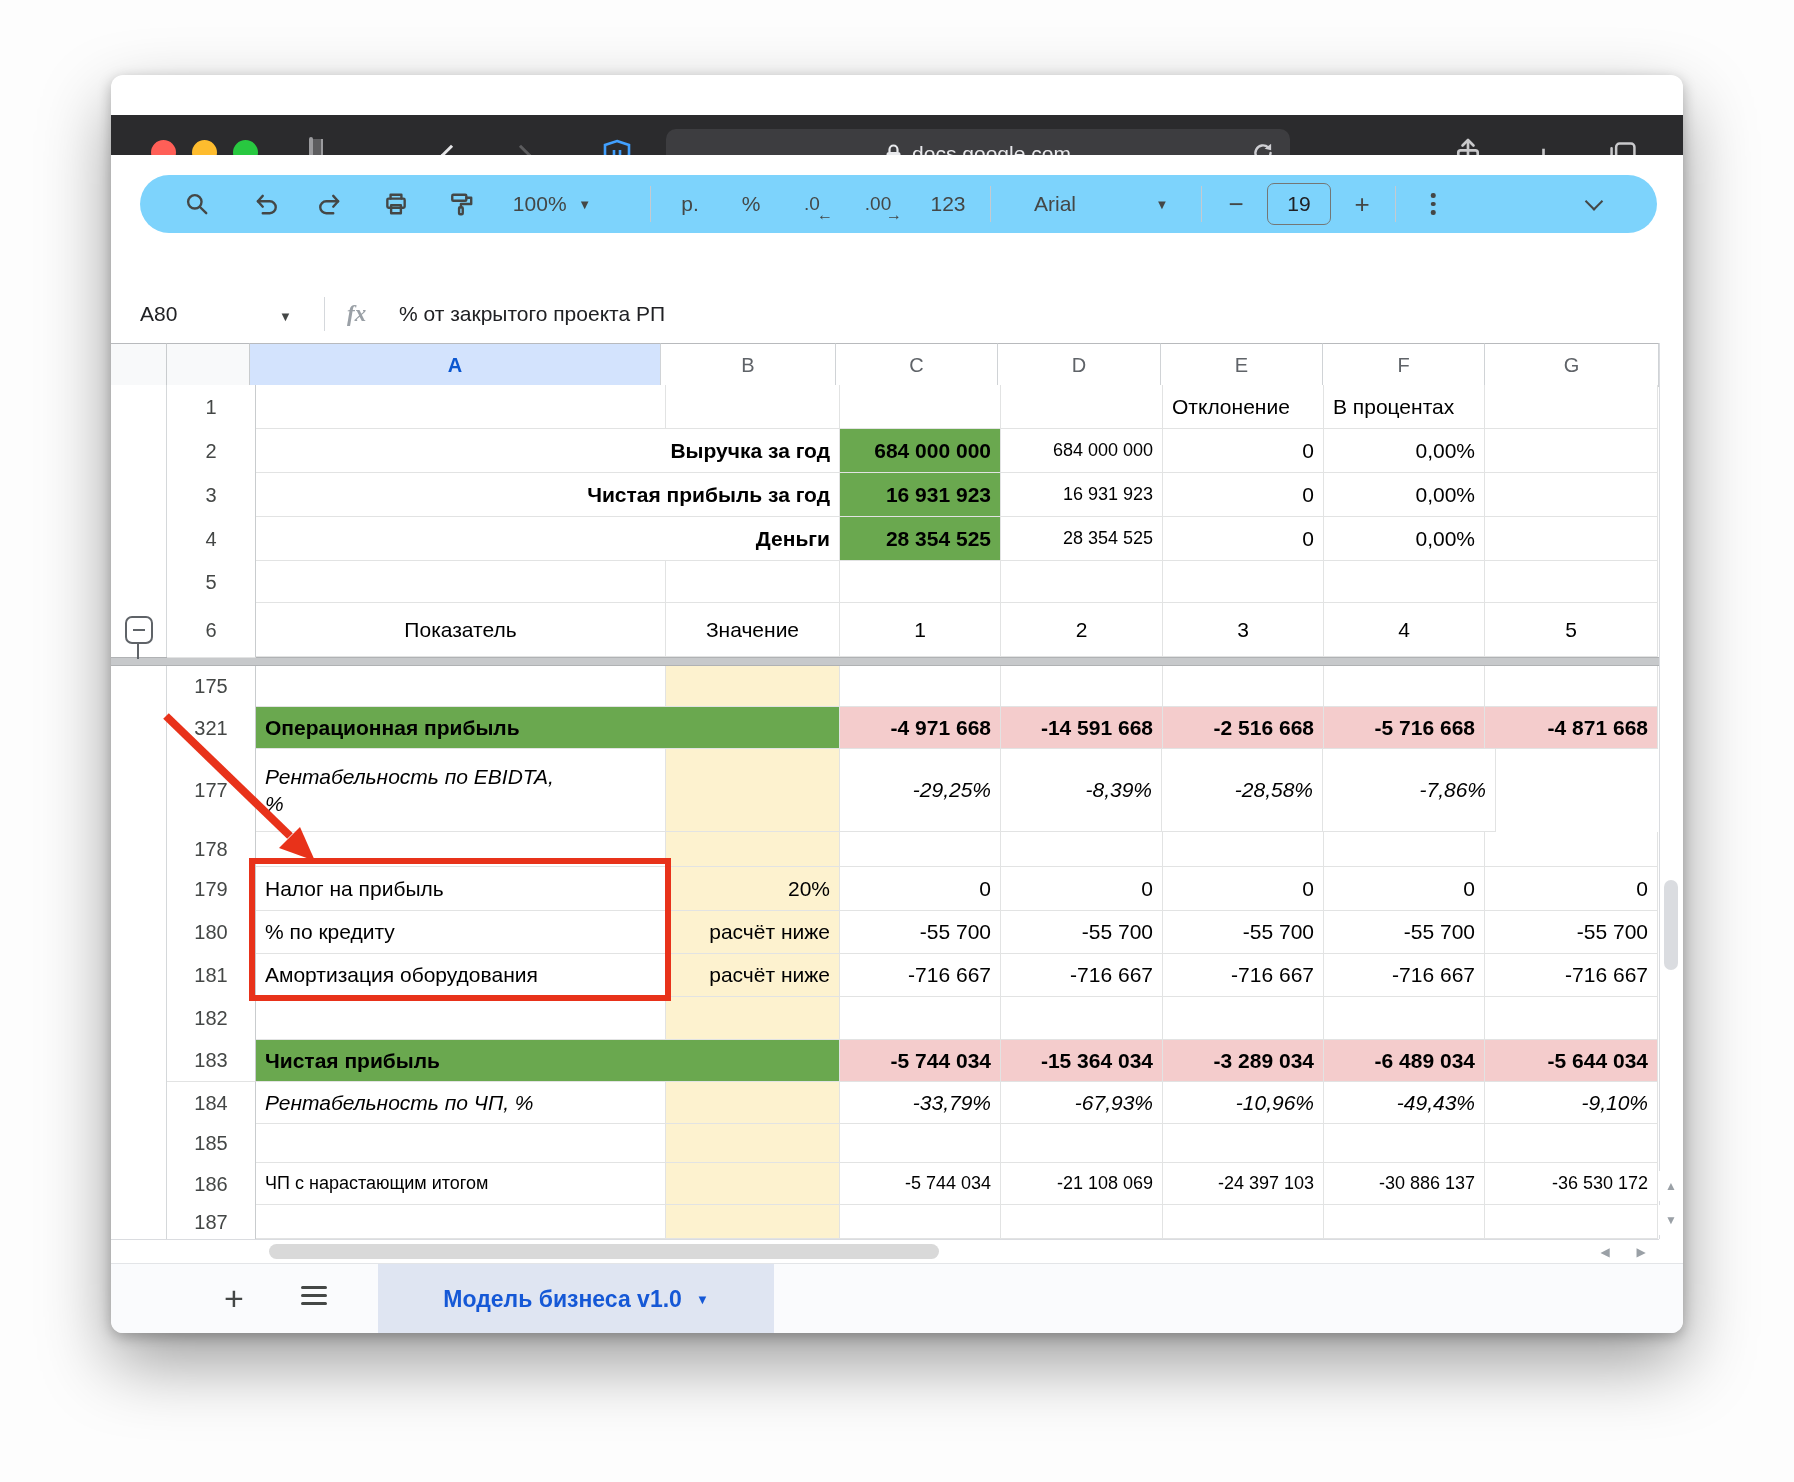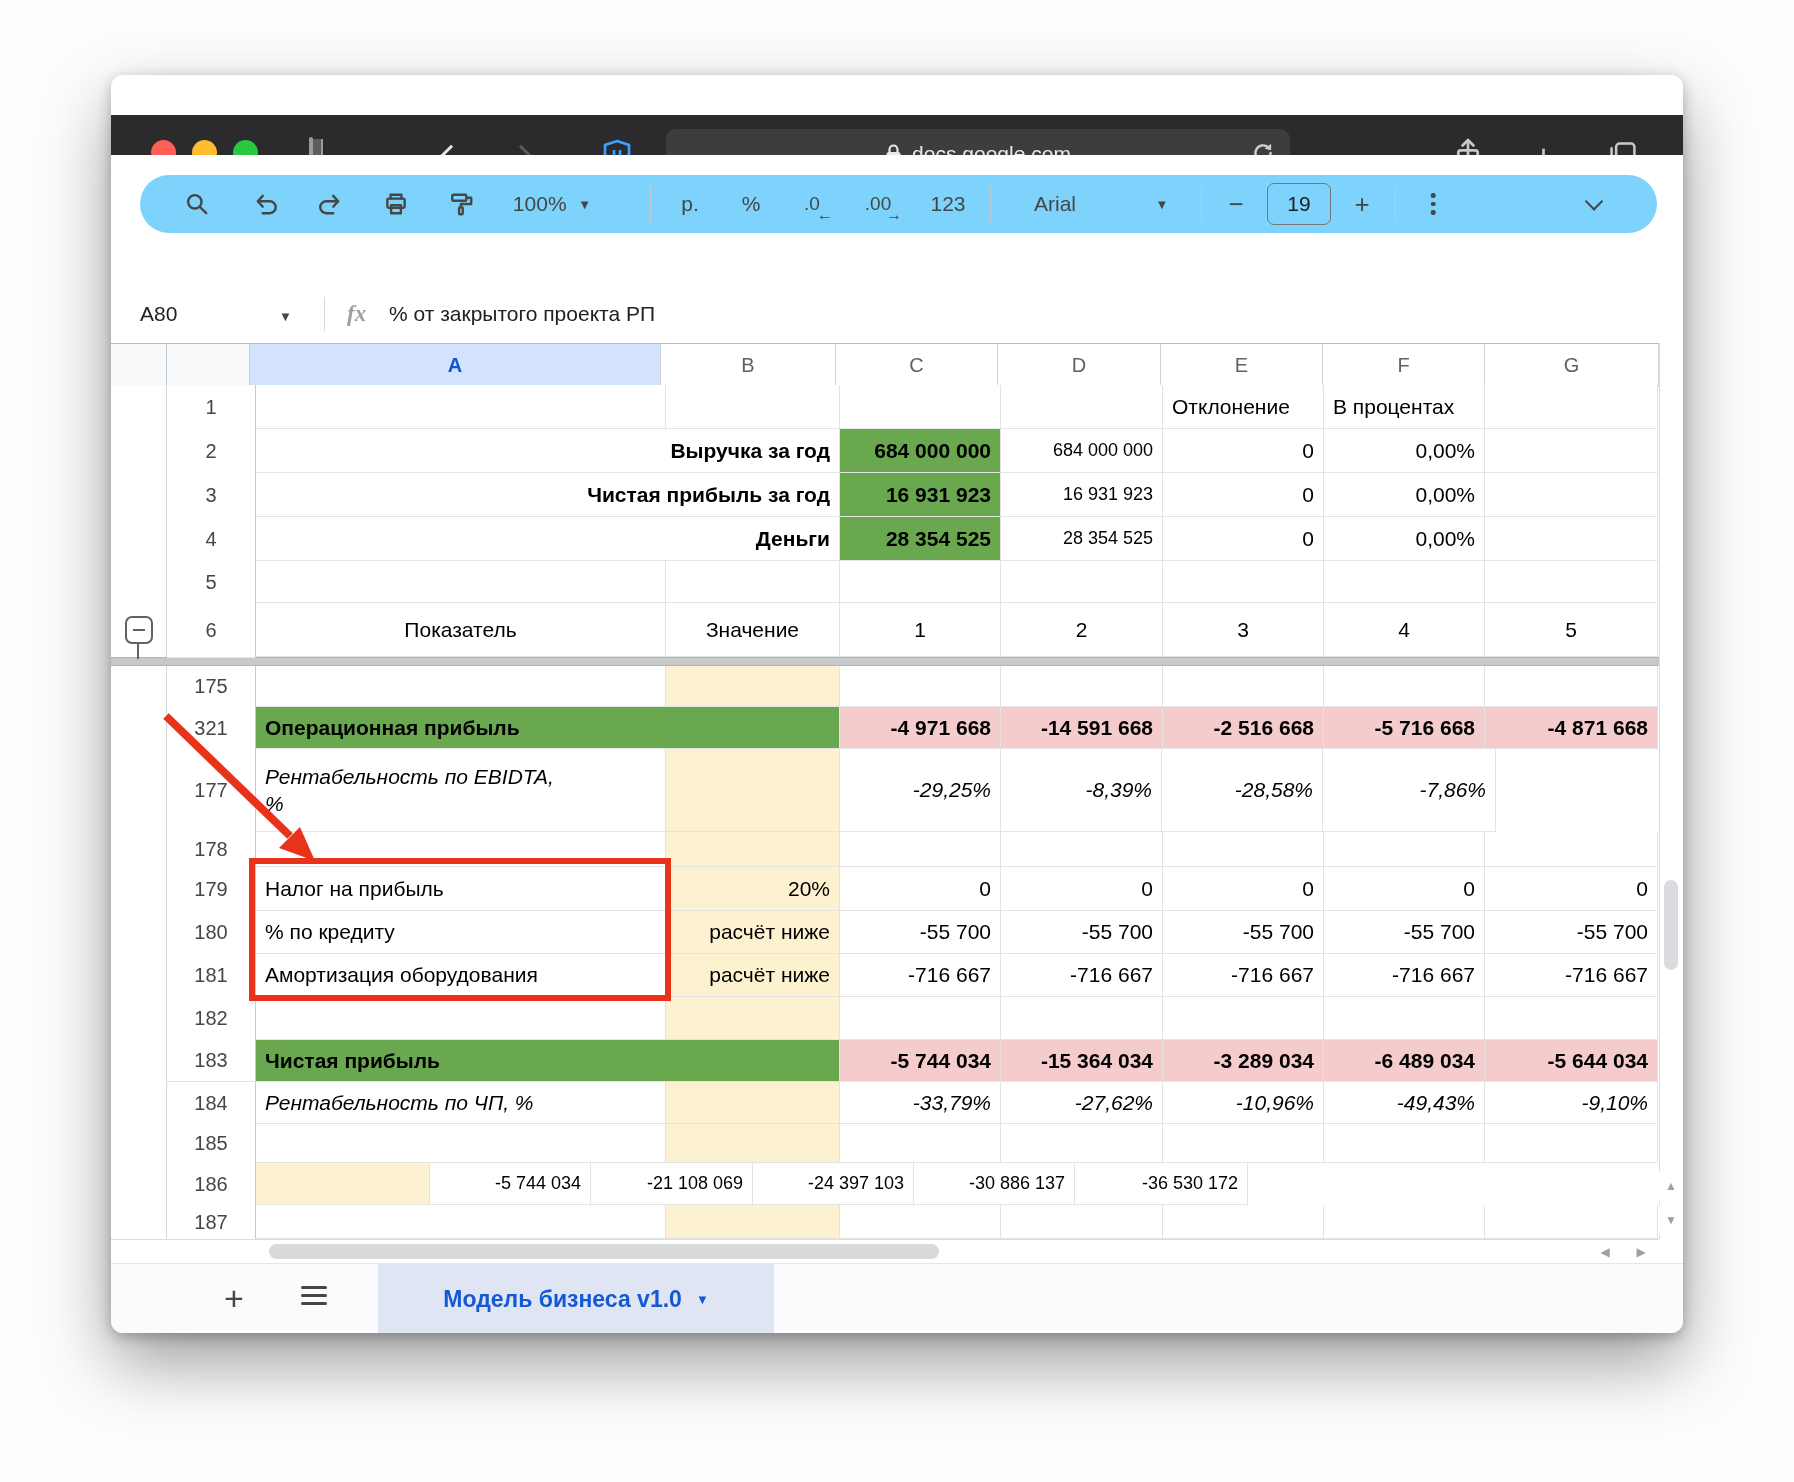--- a/index.html
+++ b/index.html
@@ -30,21 +30,21 @@
   .dots3{display:inline-flex;flex-direction:column;gap:4px;}
   .dots3 i{width:4.5px;height:4.5px;border-radius:50%;background:#444746;}
   .sizebox{border:1.5px solid #747775;border-radius:7px;width:62px;height:40px;display:flex;align-items:center;justify-content:center;font-size:21px;color:#202124;}
   .chev-collapse{width:11px;height:11px;border-left:2.5px solid #444746;border-bottom:2.5px solid #444746;transform:rotate(-45deg);margin-top:-5px;}
   
   .fbar{position:absolute;left:0;top:130px;width:100%;height:58px;display:flex;align-items:center;}
   .cellref{position:absolute;left:29px;font-size:21px;color:#202124;}
   .fcaret{position:absolute;left:168px;top:24px;font-size:13px;color:#444746;}
   .fdiv{position:absolute;left:213px;top:12px;width:1px;height:34px;background:#d5d8dc;}
   .fx{position:absolute;left:236px;font-family:"Liberation Serif",serif;font-style:italic;font-weight:bold;font-size:23px;color:#9aa0a6;}
-  .ftext{position:absolute;left:278px;font-size:21px;color:#202124;}
+  .ftext{position:absolute;left:288px;font-size:21px;color:#202124;}
   
   #grid{position:absolute;left:0;top:268px;width:1548px;background:#fff;}
   .grow{display:flex;width:1548px;}
   .gut{background:#fff;border-right:1px solid #d5d8da;position:relative;flex:0 0 auto;}
   .hdr .gut,.corner{background:#f8f9fa;}
   .rnum{flex:0 0 auto;display:flex;align-items:center;justify-content:center;font-size:20px;color:#444746;
         background:#fff;border-right:1px solid #c9ccce;border-bottom:1px solid #e2e3e3;}
   .colhdr{flex:0 0 auto;display:flex;align-items:center;justify-content:center;font-size:20px;color:#5f6368;
         background:#fff;border-right:1px solid #d0d3d6;border-bottom:1px solid #c9ccce;border-top:1px solid #b8babd;}
   .colhdr.sel{background:#d3e3fd;color:#0b57d0;font-weight:600;}
@@ -398,39 +398,40 @@
           <div class="cell r b pink" style="width: 161px; height: 42px;">-3 289 034</div>
           <div class="cell r b pink" style="width: 161px; height: 42px;">-6 489 034</div>
           <div class="cell r b pink" style="width: 173px; height: 42px;">-5 644 034</div>
         </div>
         <div class="grow" style="height: 42px;">
           <div class="gut" style="width: 55px; height: 42px;"></div>
           <div class="rnum" style="width: 88px; height: 42px;">184</div>
           <div class="cell i" style="width: 410px; height: 42px;">Рентабельность по ЧП, %</div>
           <div class="cell yellow" style="width: 174px; height: 42px;"></div>
           <div class="cell r i" style="width: 161px; height: 42px;">-33,79%</div>
-          <div class="cell r i" style="width: 162px; height: 42px;">-27,62%</div>
+          <div class="cell r i" style="width: 162px; height: 42px;">-67,93%</div>
           <div class="cell r i" style="width: 161px; height: 42px;">-10,96%</div>
           <div class="cell r i" style="width: 161px; height: 42px;">-49,43%</div>
           <div class="cell r i" style="width: 173px; height: 42px;">-9,10%</div>
         </div>
         <div class="grow" style="height: 39px;">
           <div class="gut" style="width: 55px; height: 39px;"></div>
           <div class="rnum" style="width: 88px; height: 39px;">185</div>
           <div class="cell " style="width: 410px; height: 39px;"></div>
           <div class="cell yellow" style="width: 174px; height: 39px;"></div>
           <div class="cell " style="width: 161px; height: 39px;"></div>
           <div class="cell " style="width: 162px; height: 39px;"></div>
           <div class="cell " style="width: 161px; height: 39px;"></div>
           <div class="cell " style="width: 161px; height: 39px;"></div>
           <div class="cell " style="width: 173px; height: 39px;"></div>
         </div>
         <div class="grow" style="height: 42px;">
           <div class="gut" style="width: 55px; height: 42px;"></div>
           <div class="rnum" style="width: 88px; height: 42px;">186</div>
+          <div class="cell sm" style="width: 410px; height: 42px;">ЧП с нарастающим итогом</div>
           <div class="cell yellow" style="width: 174px; height: 42px;"></div>
           <div class="cell r sm" style="width: 161px; height: 42px;">-5 744 034</div>
           <div class="cell r sm" style="width: 162px; height: 42px;">-21 108 069</div>
           <div class="cell r sm" style="width: 161px; height: 42px;">-24 397 103</div>
           <div class="cell r sm" style="width: 161px; height: 42px;">-30 886 137</div>
           <div class="cell r sm" style="width: 173px; height: 42px;">-36 530 172</div>
         </div>
         <div class="grow" style="height: 34px;">
           <div class="gut" style="width: 55px; height: 34px;"></div>
           <div class="rnum" style="width: 88px; height: 34px;">187</div>

